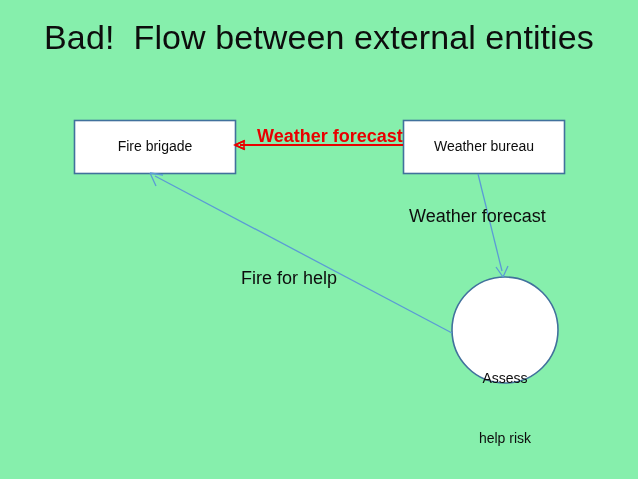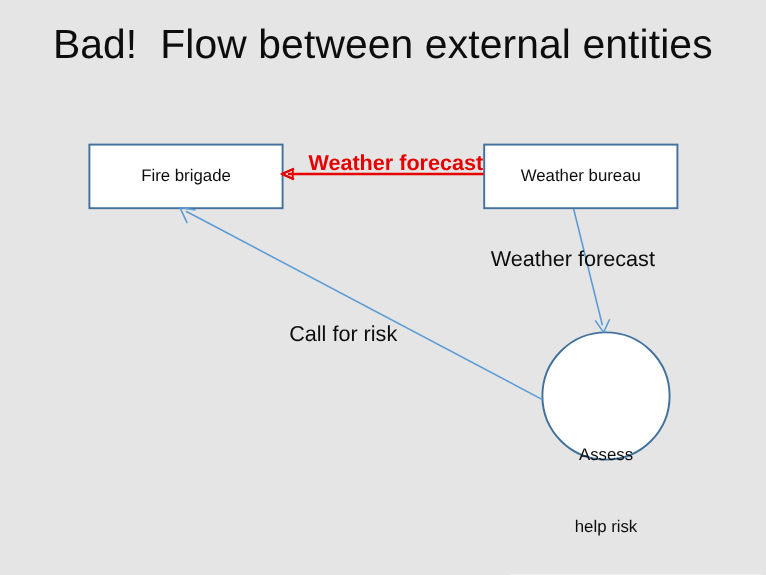--- a/index.html
+++ b/index.html
@@ -14,21 +14,21 @@
     overflow: hidden;
     font-family: "Liberation Sans", sans-serif;
     color: #000000;
   }
 
   #slide {
     position: absolute;
     left: 0; top: 0;
     width: 638px;
     height: 479px;
-    background: #e5e5e5;
+    background: #86efac;
   }
 
   
   #title {
     position: absolute;
     left: 40px;
     top: 16px;
     width: 558px;
     text-align: center;
     font-size: 34px;
@@ -136,15 +136,15 @@
 
   <div class="shape-label" id="assess-label">
     <div>Assess</div>
     <div>help risk</div>
   </div>
 
   <div class="flow-label" id="label-weather-forecast-red">Weather forecast</div>
 
   <div class="flow-label" id="label-weather-forecast-black">Weather forecast</div>
 
-  <div class="flow-label" id="label-call-for-help">Call for risk</div>
+  <div class="flow-label" id="label-call-for-help">Fire for help</div>
 
 </div>
 
 </body></html>

